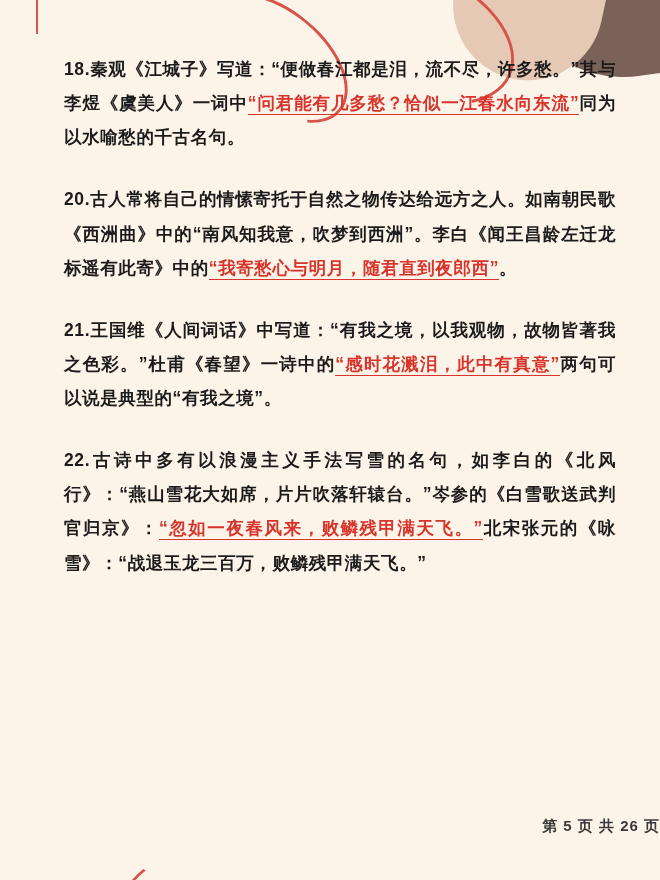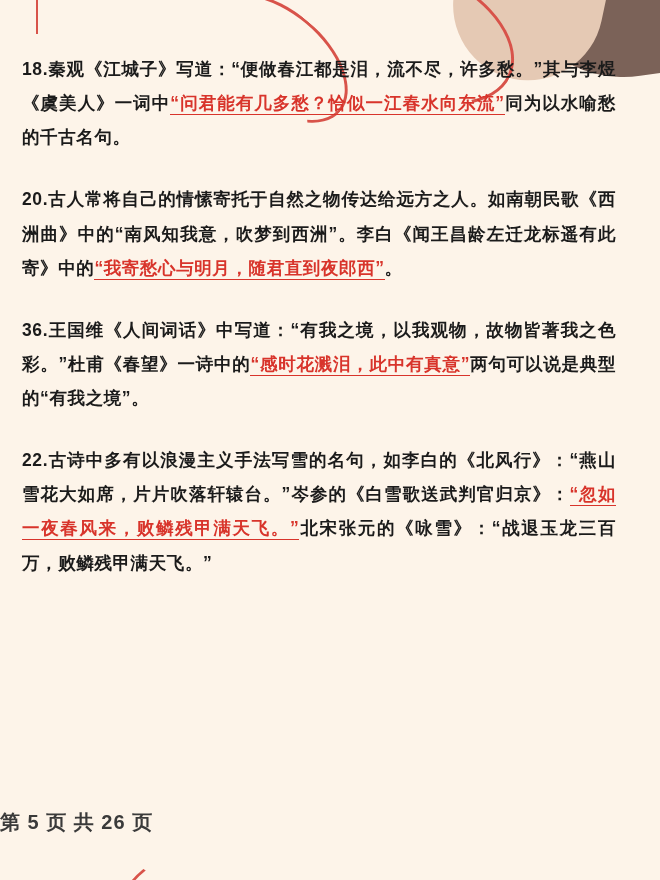--- a/index.html
+++ b/index.html
@@ -87,21 +87,21 @@
     border-radius: 50%;
     border-right-color: transparent;
     border-top-color: transparent;
     transform: rotate(-8deg);
   }
 
   
   .page {
     position: absolute;
     inset: 0;
-    padding: 52px 44px 0 22px;
+    padding: 52px 44px 0 64px;
     box-sizing: border-box;
   }
 
   .entry {
     margin-bottom: 28px;
   }
   .entry p {
     margin: 0;
     font-size: 17.5px;
     line-height: 1.95;
@@ -114,22 +114,22 @@
     color: #d8342b;
     border-bottom: 1.5px solid #d8342b;
     padding-bottom: 1px;
   }
 
   .footer {
     position: absolute;
     bottom: 44px;
     left: 0;
     right: 0;
-    text-align: left;
-    font-size: 20px;
+    text-align: right;
+    font-size: 15px;
     color: #3a3a3a;
     letter-spacing: 1px;
     font-weight: 700;
   }
 </style>
 </head>
 <body>
 
 <div class="deco" id="deco-blob-brown"></div>
 <div class="deco" id="deco-blob-tan"></div>
@@ -141,21 +141,21 @@
 
 <div class="page">
   <div id="entries-container">
       <div class="entry">
         <p><span>18.秦观《江城子》写道：“便做春江都是泪，流不尽，许多愁。”其与李煜《虞美人》一词中</span><span class="hl">“问君能有几多愁？恰似一江春水向东流”</span><span>同为以水喻愁的千古名句。</span></p>
       </div>
       <div class="entry">
         <p><span>20.古人常将自己的情愫寄托于自然之物传达给远方之人。如南朝民歌《西洲曲》中的“南风知我意，吹梦到西洲”。李白《闻王昌龄左迁龙标遥有此寄》中的</span><span class="hl">“我寄愁心与明月，随君直到夜郎西”</span><span>。</span></p>
       </div>
       <div class="entry">
-        <p><span>36.王国维《人间词话》中写道：“有我之境，以我观物，故物皆著我之色彩。”杜甫《春望》一诗中的</span><span class="hl">“感时花溅泪，此中有真意”</span><span>两句可以说是典型的“有我之境”。</span></p>
+        <p><span>21.王国维《人间词话》中写道：“有我之境，以我观物，故物皆著我之色彩。”杜甫《春望》一诗中的</span><span class="hl">“感时花溅泪，此中有真意”</span><span>两句可以说是典型的“有我之境”。</span></p>
       </div>
       <div class="entry">
         <p><span>22.古诗中多有以浪漫主义手法写雪的名句，如李白的《北风行》：“燕山雪花大如席，片片吹落轩辕台。”岑参的《白雪歌送武判官归京》：</span><span class="hl">“忽如一夜春风来，败鳞残甲满天飞。”</span><span>北宋张元的《咏雪》：“战退玉龙三百万，败鳞残甲满天飞。”</span></p>
       </div>
     </div>
 </div>
 
 <div class="footer">
   <span>第 5 页 共 26 页</span>
 </div>

